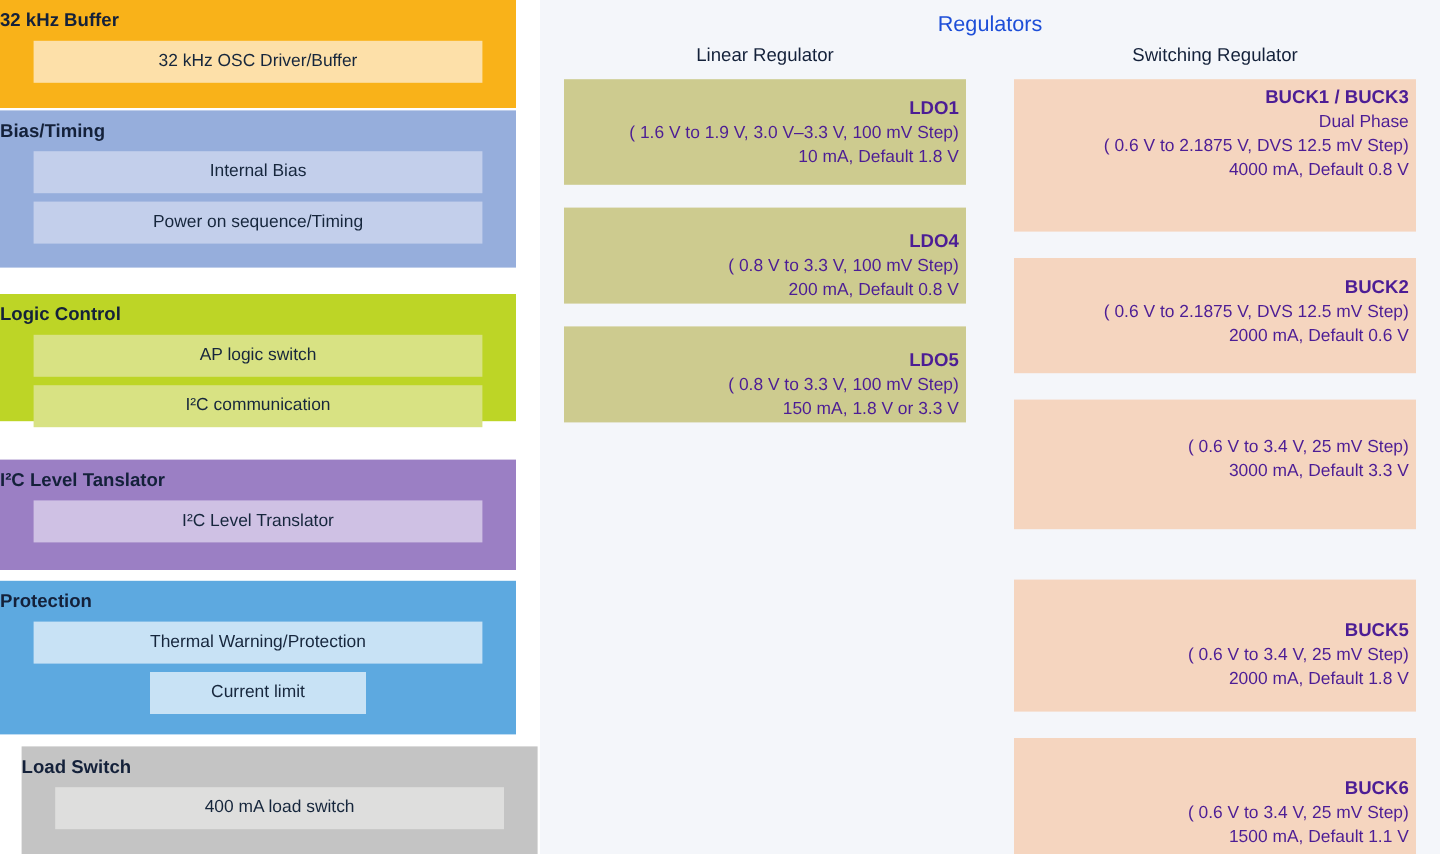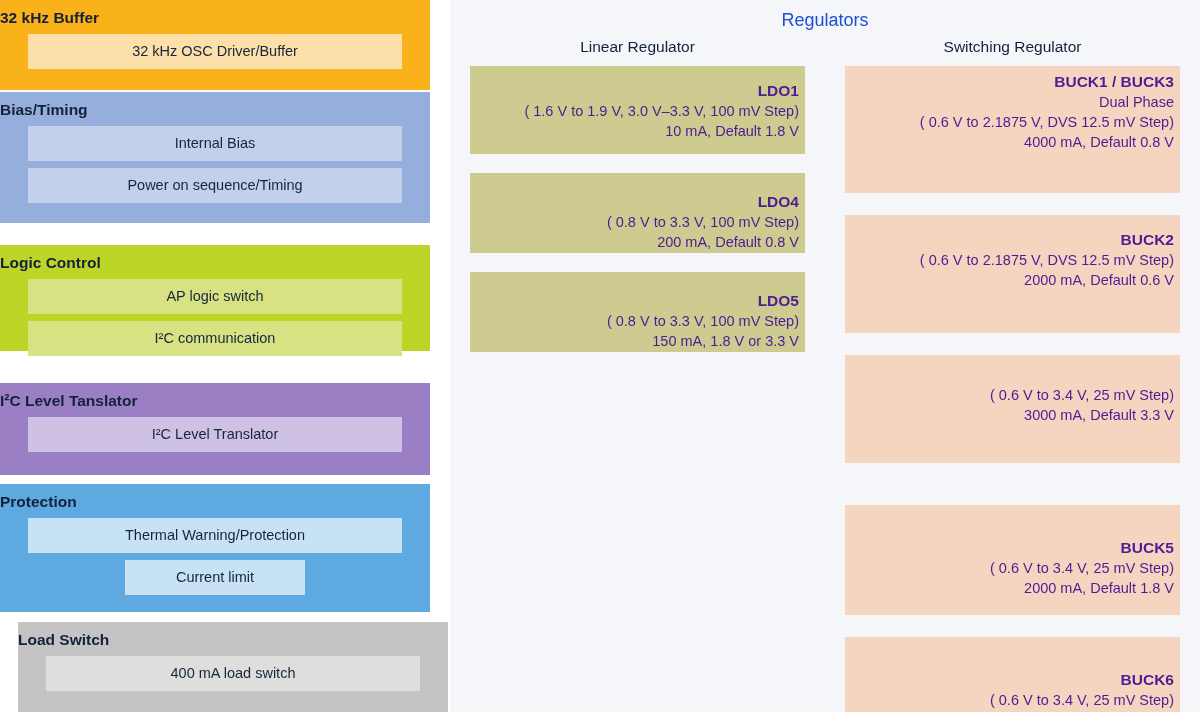--- a/index.html
+++ b/index.html
@@ -144,21 +144,21 @@
   .col-ldo .reg-card  { background: #cdcb8f; }
   .col-buck .reg-card { background: #f5d5bf; }
 
   
   .col-ldo  .reg-card { height: 88px; margin-bottom: 19px; }
   .col-ldo  .reg-card.c-ldo4,
   .col-ldo  .reg-card.c-ldo5 { height: 80px; padding-top: 18px; }
 
   .col-buck .reg-card { margin-bottom: 22px; }
   .col-buck .c-b13 { height: 127px; padding-top: 5px; }
-  .col-buck .c-b2  { height: 118px;  }
+  .col-buck .c-b2  { height: 96px;  }
   .col-buck .c-b4  { height: 108px; padding-top: 30px; }
   .col-buck .c-b5  { height: 110px; padding-top: 32px; margin-top: 20px; }
   .col-buck .c-b6  { height: 100px; padding-top: 32px; }
 </style>
 </head>
 <body>
 
 <div class="canvas">
 
   <div class="left-col">

